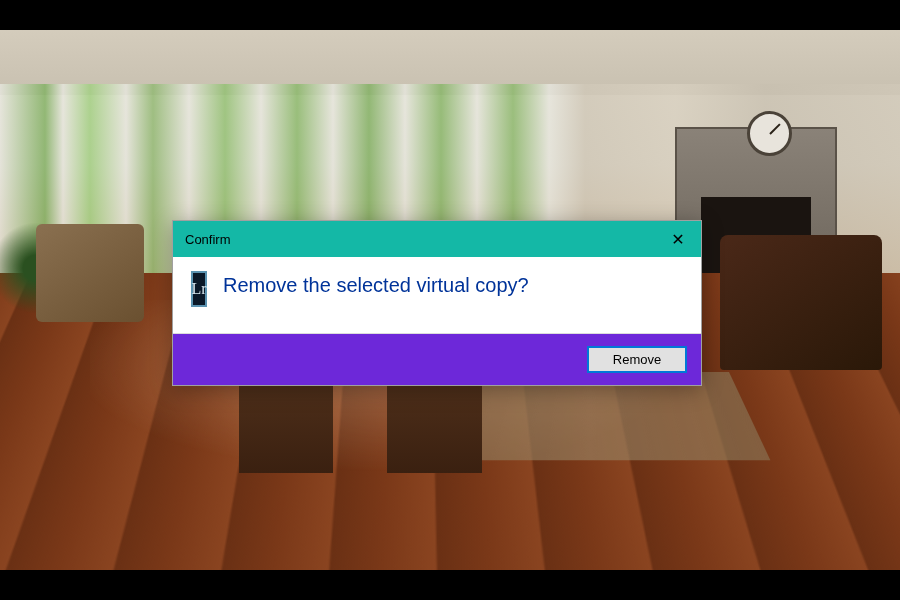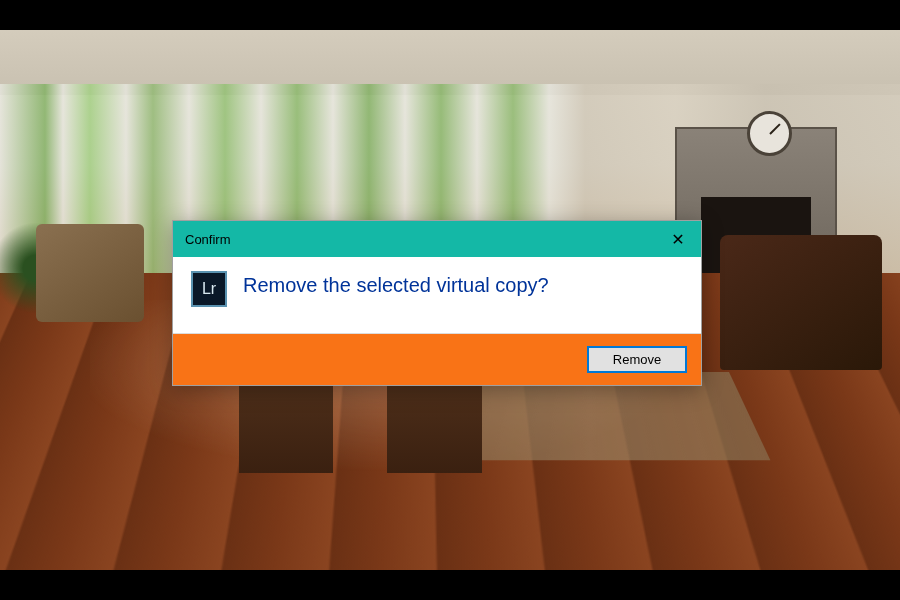--- a/index.html
+++ b/index.html
@@ -210,41 +210,41 @@
       background: transparent;
       color: #000;
     }
     .dialog-body {
       display: flex;
       align-items: flex-start;
       padding: 14px 20px 26px 18px;
       gap: 16px;
     }
     .lr-icon {
-      width: 36px;
+      width: 16px;
       height: 36px;
       background: #0a1828;
       border: 2px solid #5a92b0;
       display: flex;
       align-items: center;
       justify-content: center;
       color: #d8e8f0;
       font-size: 16px;
       font-weight: 400;
       flex-shrink: 0;
-      font-family: Liberation Sans, sans-serif;
+      font-family: Liberation Serif, serif;
     }
     .dialog-message {
       color: #003399;
       font-size: 20px;
       font-weight: 400;
       padding-top: 3px;
     }
     .dialog-footer {
-      background: #f97316;
+      background: #6d28d9;
       border-top: 1px solid #dcdcdc;
       padding: 12px 14px;
       display: flex;
       justify-content: flex-end;
       gap: 10px;
     }
     .dialog-button {
       min-width: 100px;
       padding: 4px 18px;
       font-size: 13px;

